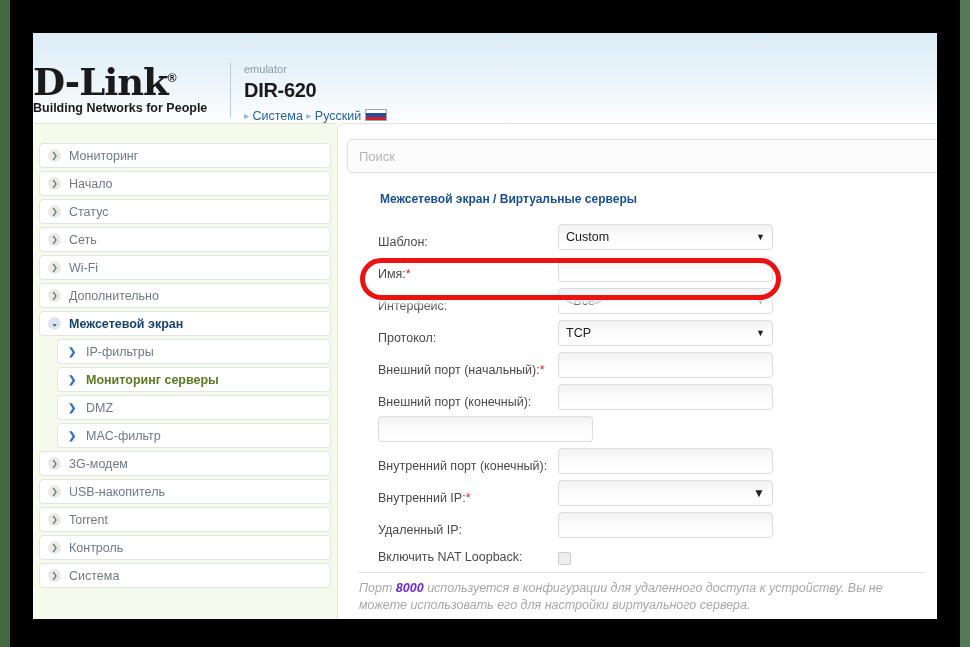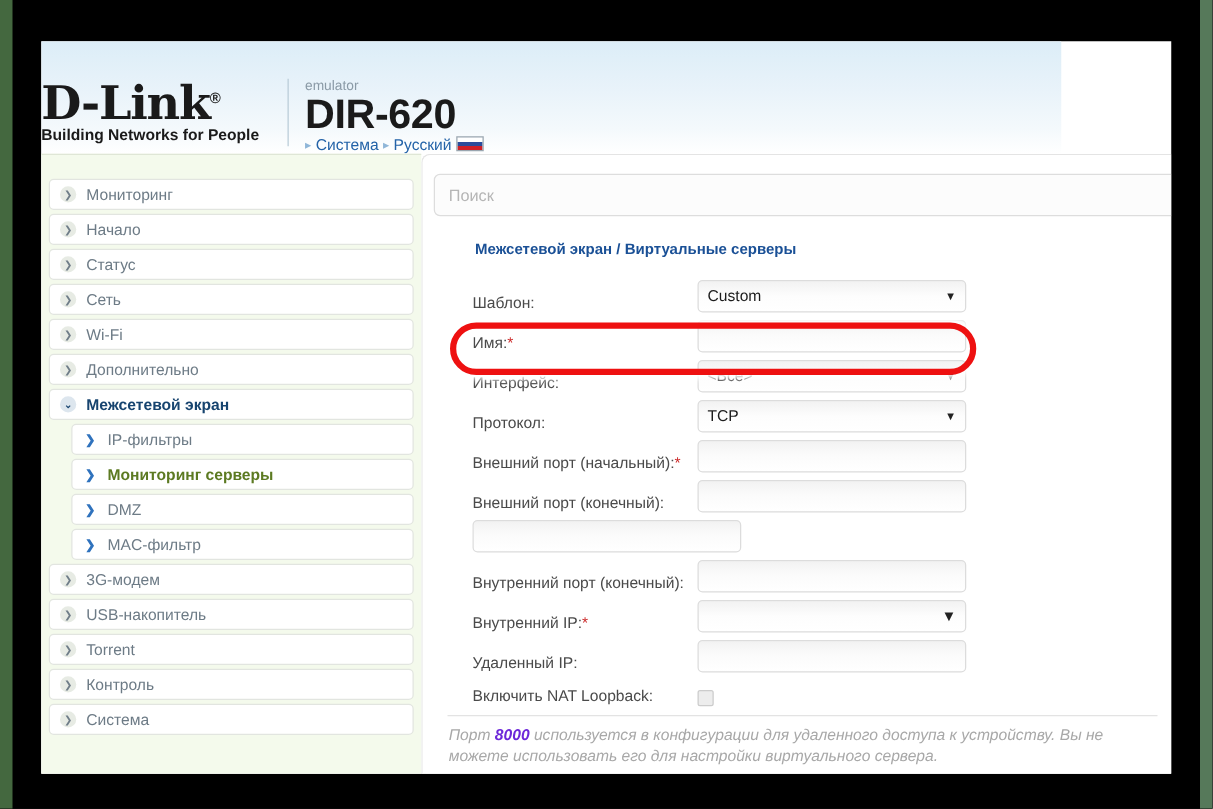--- a/index.html
+++ b/index.html
@@ -35,21 +35,21 @@
     position: absolute;
     left: 33px; top: 33px;
     width: 904px; height: 586px;
     background: #ffffff;
     overflow: hidden;
   }
 
   
   #header {
     position: absolute; left: 0; top: 0;
-    width: 816px; height: 90px;
+    width: 936px; height: 90px;
     background: linear-gradient(to bottom, #dcedf7 0%, #e9f3fa 45%, #f4f9fc 78%, #ffffff 100%);
   }
   #logo-block {
     position: absolute; left: 0px; top: 27px; width: 180px;
   }
   .logo-wordmark {
     font-family: "DejaVu Serif", serif;
     font-weight: bold;
     font-size: 37px;
     letter-spacing: -1px;
@@ -78,21 +78,21 @@
   }
   #model-block {
     position: absolute; left: 211px; top: 30px;
   }
   .emulator-label {
     font-size: 11px;
     color: #8a9aa6;
     line-height: 13px;
   }
   .model-name {
-    font-size: 33px;
+    font-size: 20px;
     font-weight: bold;
     color: #1a1a1a;
     line-height: 29px;
     letter-spacing: -0.3px;
   }
   .crumbs {
     margin-top: 3px;
     font-size: 12.5px;
     color: #2463a8;
     white-space: nowrap;

